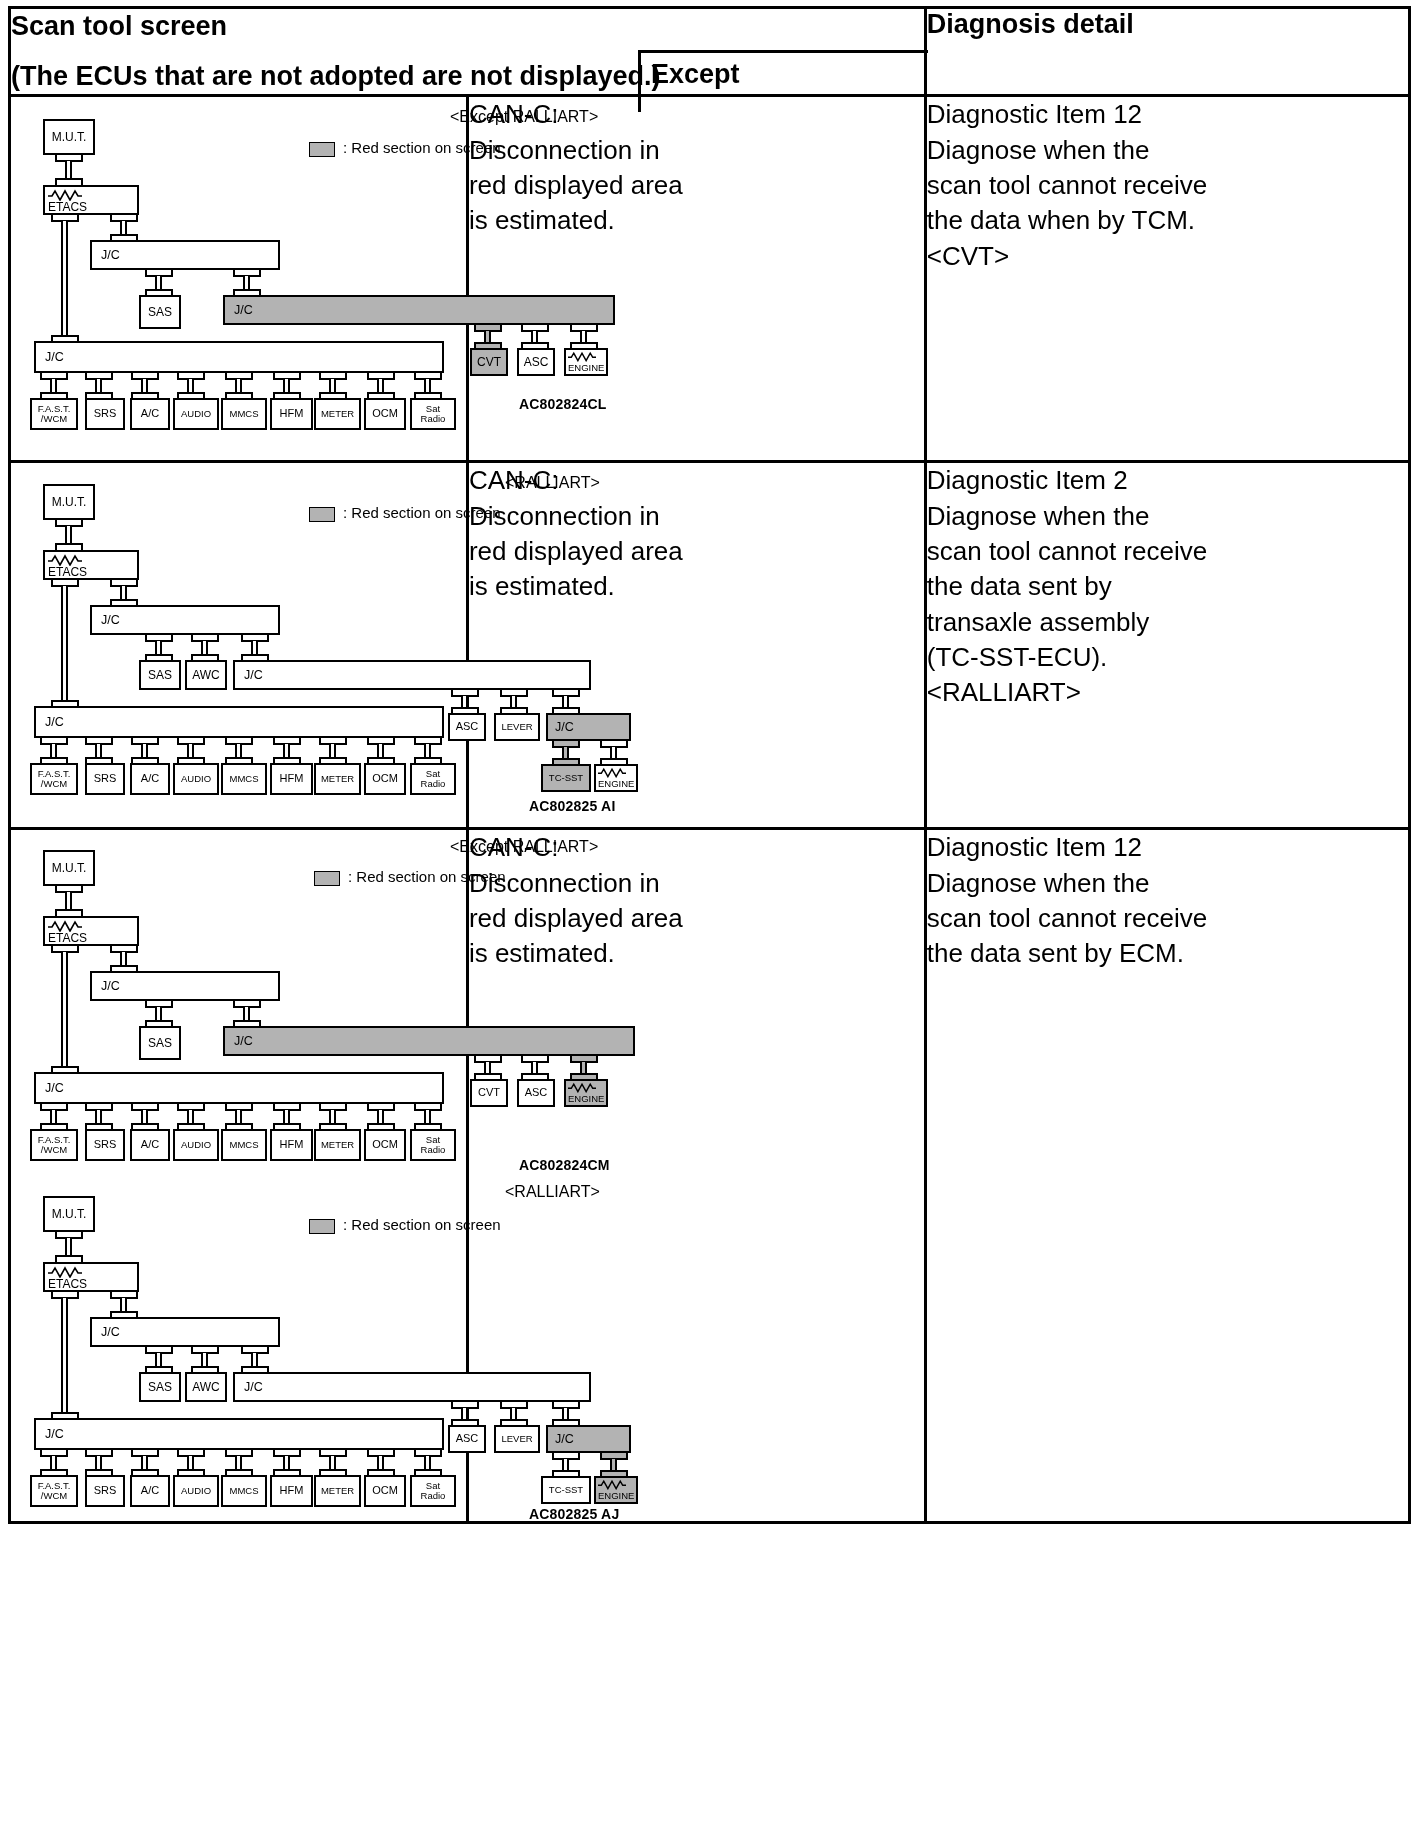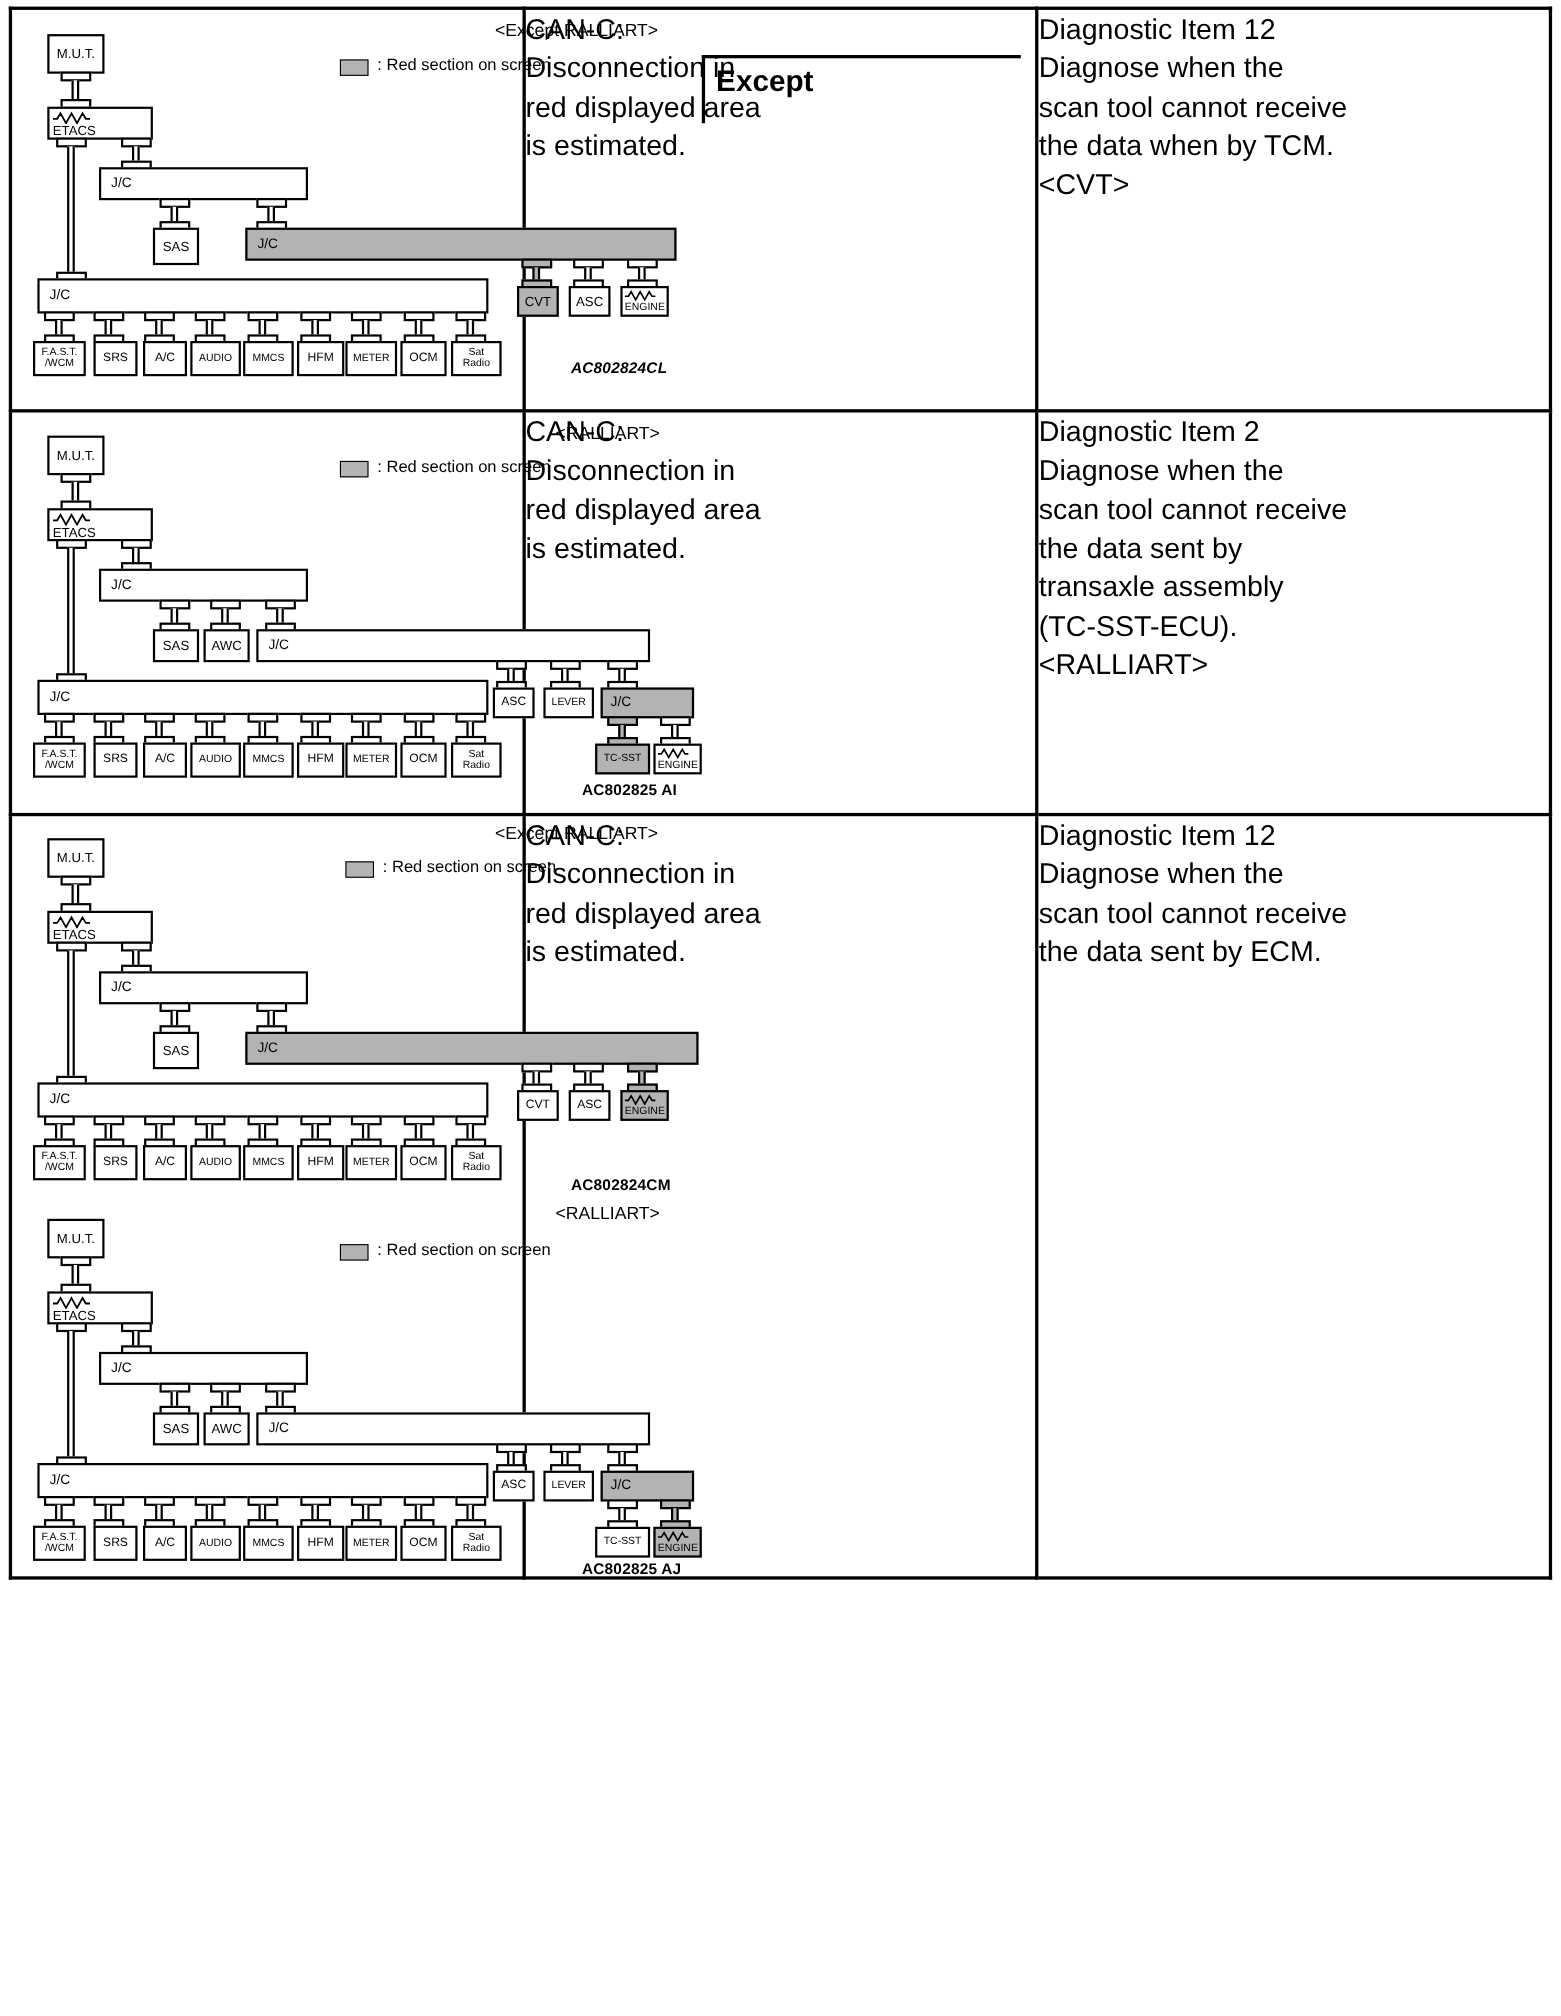--- a/index.html
+++ b/index.html
@@ -140,20 +140,28 @@
     font-size: 12px;
   }
 </style>
 </head>
 <body>
 
 <div class="page">
 <table class="main">
   <tbody>
 
+    <tr>
+      <td class="hdr-left" colspan="2">
+        <div>Scan tool screen</div>
+        <div style="height:14px"></div>
+        <div>(The ECUs that are not adopted are not displayed.)</div>
+      </td>
+      <td class="hdr-diag" rowspan="1">Diagnosis detail</td>
+    </tr>
 
     <tr>
       <td class="diagram-cell">
 
         <div class="diagram d-h1">
           <span class="label" style="left:439px; top:11px;">&lt;Except RALLIART&gt;</span>
           <span class="legend-swatch" style="left:298px; top:45px;"></span>
           <span class="legend-text" style="left:332px; top:42px;">: Red section on screen</span>
 
           <div class="node" style="left:32px; top:22px; width:52px; height:36px;">M.U.T.</div>
@@ -254,21 +262,21 @@
           <div class="node small" style="left:353px; top:301px; width:42px; height:32px;">OCM</div>
 
           <div class="stub" style="left:403px; top:274px; width:28px;"></div>
           <div class="wire" style="left:413px; top:282px; height:16px;"></div>
           <div class="stub" style="left:403px; top:295px; width:28px;"></div>
           <div class="node tiny" style="left:399px; top:301px; width:46px; height:32px; flex-direction:column;">
             <span>Sat</span>
             <span>Radio</span>
           </div>
 
-          <span class="label ac" style="left:508px; top:317px;font-style:italic;">AC802824CL</span>
+          <span class="label ac" style="left:508px; top:299px;">AC802824CL</span>
         </div>
       </td>
 
       <td class="cell-comment">
         <div>CAN-C:</div>
         <div>Disconnection in</div>
         <div>red displayed area</div>
         <div>is estimated.</div>
       </td>
 

